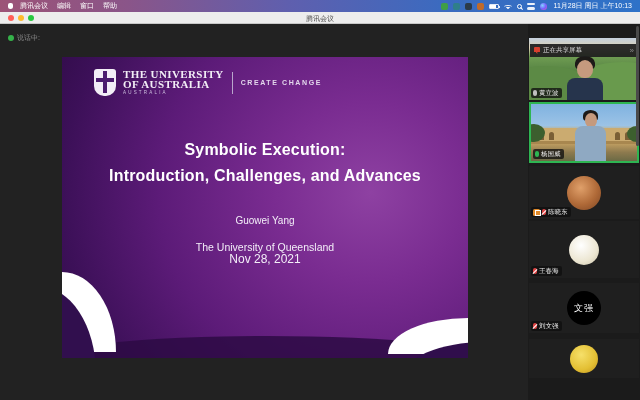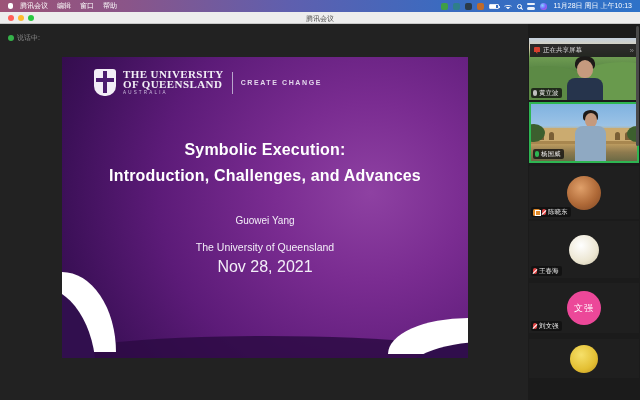--- a/index.html
+++ b/index.html
@@ -68,21 +68,21 @@
   .uq-text .l3 { font-size:4.5px; letter-spacing:2.2px; color:#cdbede; margin-top:1px; }
   .uq-div { width:1px; height:22px; background:#b9a6cc; margin:0 8px; }
   .uq-tag { color:#e3d7ec; font-size:7px; letter-spacing:1.6px; font-weight:bold; }
 
   .slide-title { left:0; width:100%; text-align:center; color:#ffffff; font-weight:bold;
     font-size:16px; letter-spacing:.2px; }
   #title1 { top:84px; } #title2 { top:110px; }
   .slide-sub { left:0; width:100%; text-align:center; color:#f3eef8; }
   #author { top:158px; font-size:10px; }
   #affil  { top:184px; font-size:10.5px; }
-  #sdate  { top:201px; font-size:16px; }
+  #sdate  { top:195px; font-size:12px; }
 
   
   #sidebar { left:528px; top:24px; width:112px; height:376px; background:#1b1b1b; }
   .tile { position:absolute; left:1px; width:110px; background:#242424; overflow:hidden; }
   #tile1 { top:14px; height:62px;
     background:linear-gradient(180deg,#c3cfdd 0%,#ddd2b4 16%,#6f9c52 30%,#4d7a3e 62%,#3c6433 100%); }
   #tile1 .hill { position:absolute; width:90px; height:40px; border-radius:50%; background:#5c8a45; }
   .head { position:absolute; border-radius:50% 50% 45% 45%; background:#c59a7e; }
   .hair { position:absolute; border-radius:50% 50% 30% 30%; background:#1d1a18; }
   .body { position:absolute; border-radius:8px 8px 0 0; }
@@ -92,21 +92,21 @@
     box-shadow:inset 0 -3px 0 #a8874f; }
   #tile2 .arch { position:absolute; top:28px; width:5px; height:8px; background:#7a5f36; border-radius:3px 3px 0 0; }
   #tile2 .tree { position:absolute; border-radius:50%; background:#3c5f2e; }
   #tile3 { top:142px; height:53px; background:#1f1f1f; }
   #tile4 { top:197px; height:57px; background:#1f1f1f; }
   #tile5 { top:259px; height:50px; background:#1f1f1f; }
   #tile6 { top:315px; height:39px; background:#1f1f1f; }
   .avatar { position:absolute; left:50%; top:50%; transform:translate(-50%,-50%); border-radius:50%; }
   #av3 { width:34px; height:34px; background:radial-gradient(circle at 40% 35%, #e0a06a 0%, #b06a38 55%, #7c4422 100%); }
   #av4 { width:30px; height:30px; background:radial-gradient(circle at 40% 35%, #ffffff 0%, #ece6d2 60%, #c9c2a8 100%); }
-  #av5 { width:34px; height:34px; background:#ec4899; color:#fff; font-size:9px; display:flex;
+  #av5 { width:34px; height:34px; background:#000000; color:#fff; font-size:9px; display:flex;
          align-items:center; justify-content:center; letter-spacing:1px; }
   #av6 { width:28px; height:28px; background:radial-gradient(circle at 40% 35%, #f6e06a 0%, #e3bf33 60%, #b98e1f 100%); }
 
   .name-tag { position:absolute; left:2px; bottom:2px; display:flex; align-items:center;
     background:rgba(15,15,15,.78); padding:1px 3px 1px 2px; border-radius:2px;
     color:#eee; font-size:6.5px; line-height:8px; white-space:nowrap; }
   .mic { width:4px; height:6px; border-radius:2px; margin-right:2px; position:relative; }
   .mic.on { background:#bfbfbf; } .mic.speak { background:#2eb552; }
   .mic.muted { background:#e04545; }
   .mic.muted::after { content:""; position:absolute; left:-1px; top:2.5px; width:6px; height:1px;
@@ -169,21 +169,21 @@
     <div id="wave" class="abs"></div>
     <div class="crescent-l abs"></div>
     <div class="crescent-l-cut abs"></div>
     <div class="crescent-r abs"></div>
     <div class="crescent-r-cut abs"></div>
 
     <div id="uq-logo" class="abs">
       <span class="crest"></span>
       <span class="uq-text">
         <div class="l1">THE UNIVERSITY</div>
-        <div class="l2">OF QUEENSLAND</div>
+        <div class="l2">OF AUSTRALIA</div>
         <div class="l3">AUSTRALIA</div>
       </span>
       <span class="uq-div"></span>
       <span class="uq-tag">CREATE CHANGE</span>
     </div>
 
     <div id="title1" class="slide-title abs">Symbolic Execution:</div>
     <div id="title2" class="slide-title abs">Introduction, Challenges, and Advances</div>
     <div id="author" class="slide-sub abs">Guowei Yang</div>
     <div id="affil" class="slide-sub abs">The University of Queensland</div>

